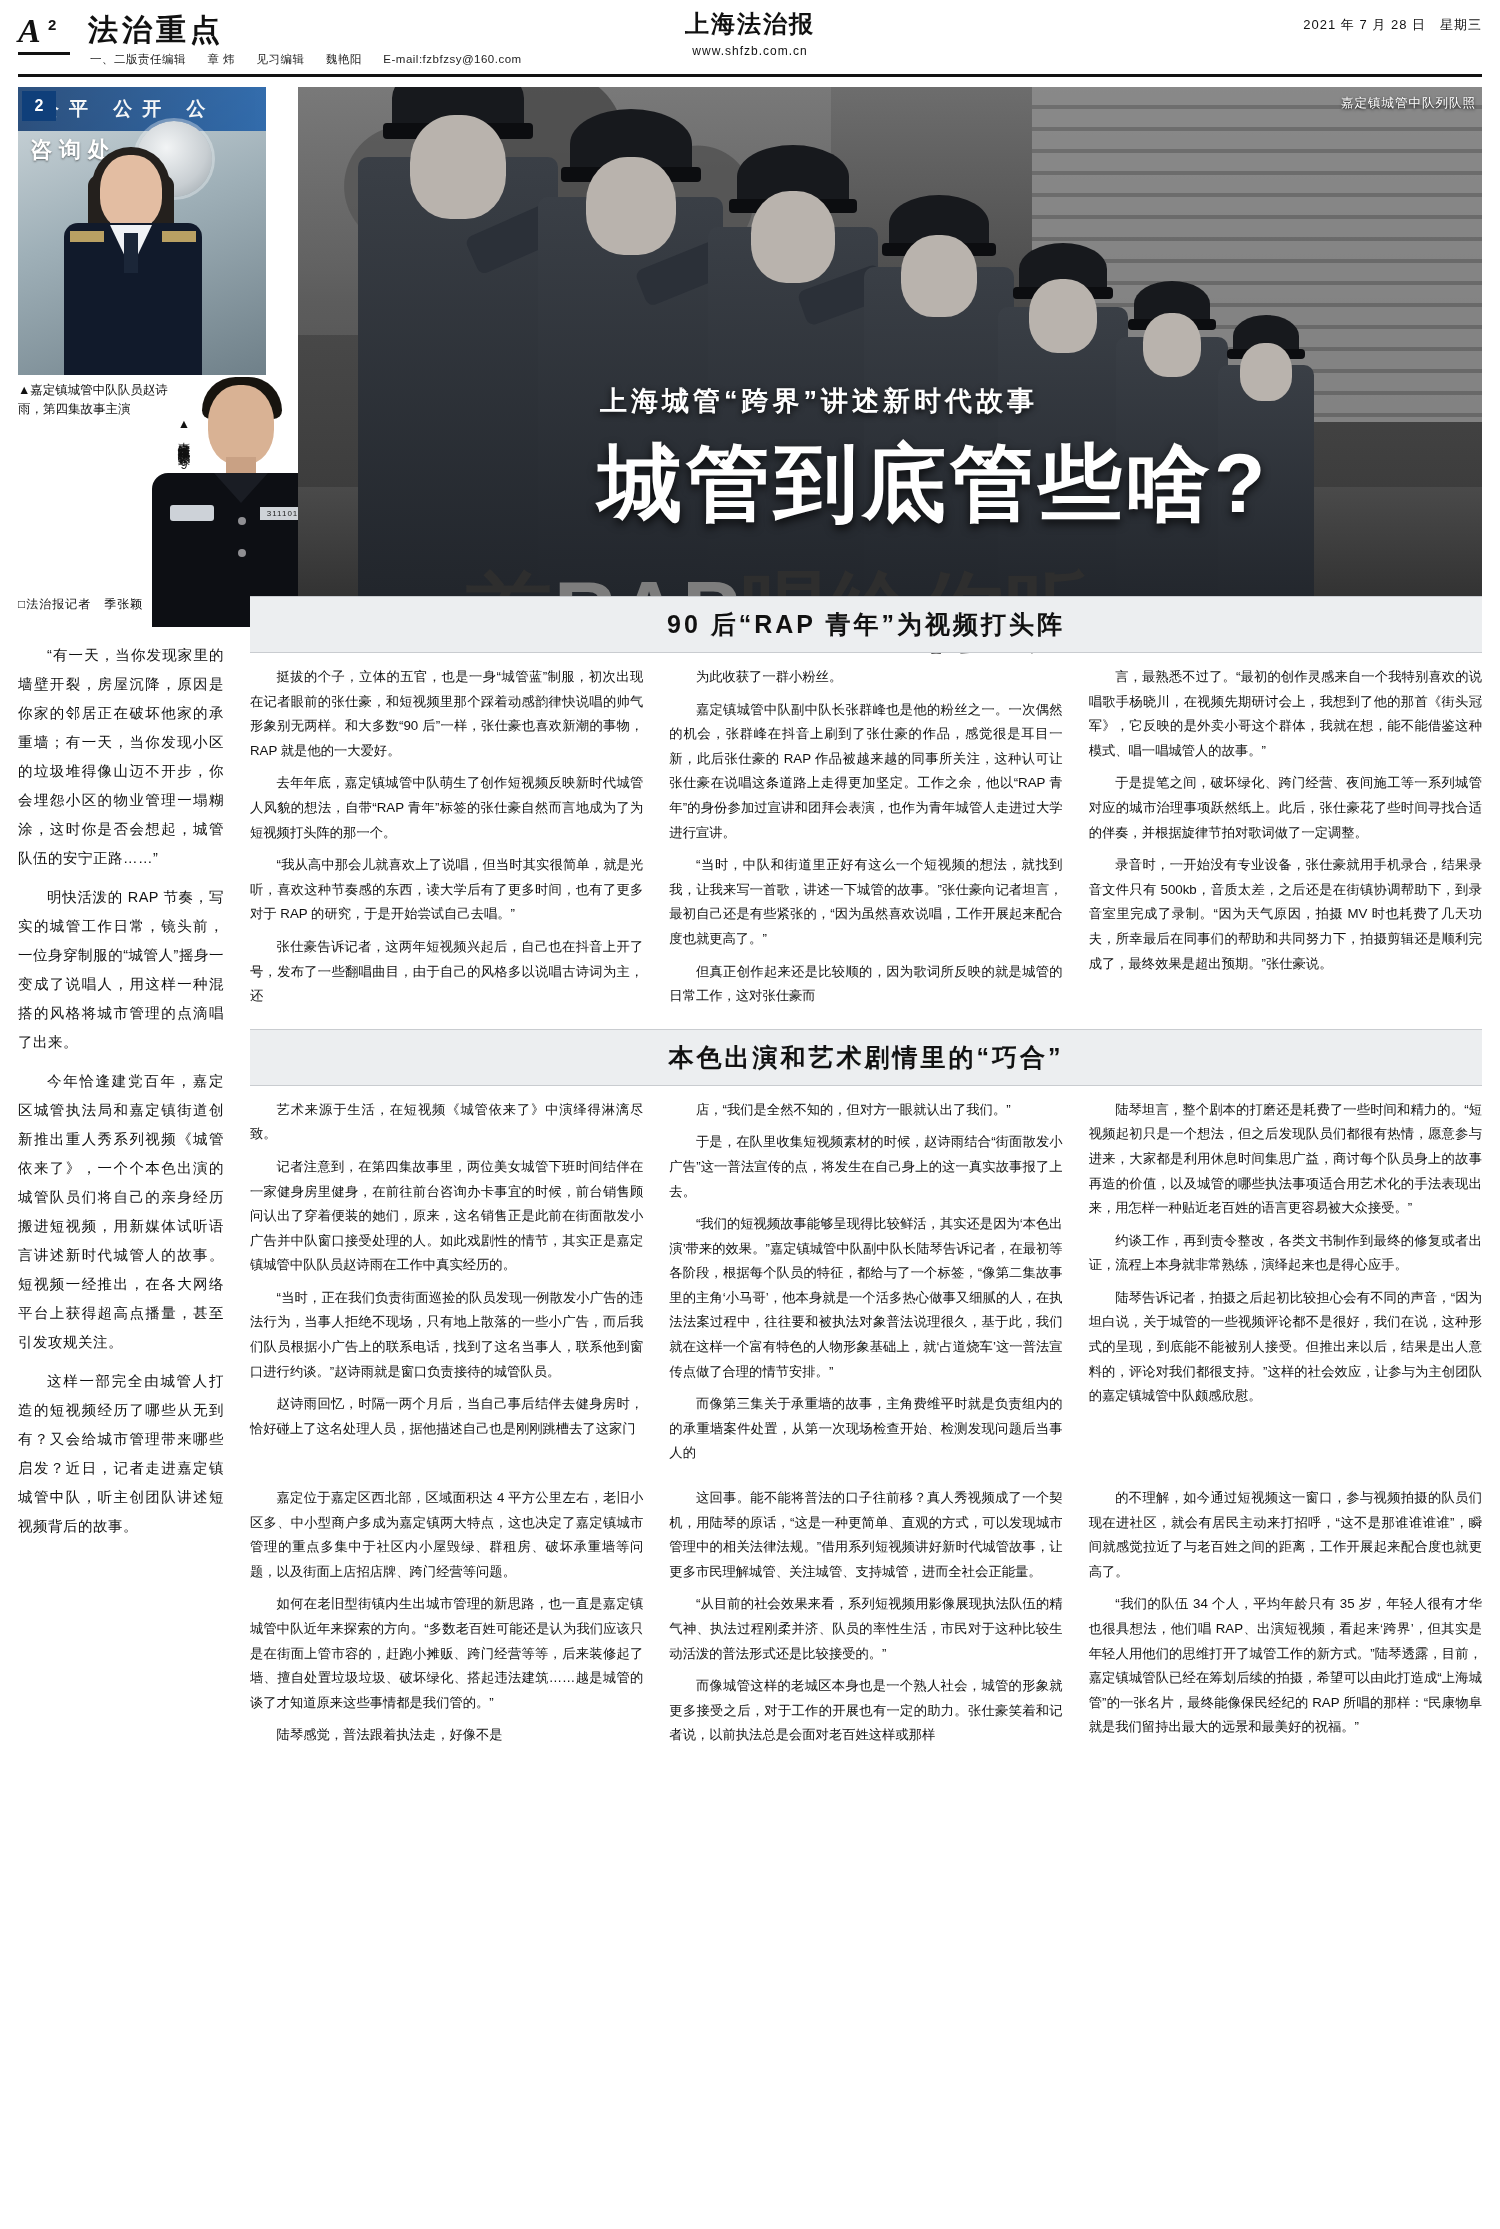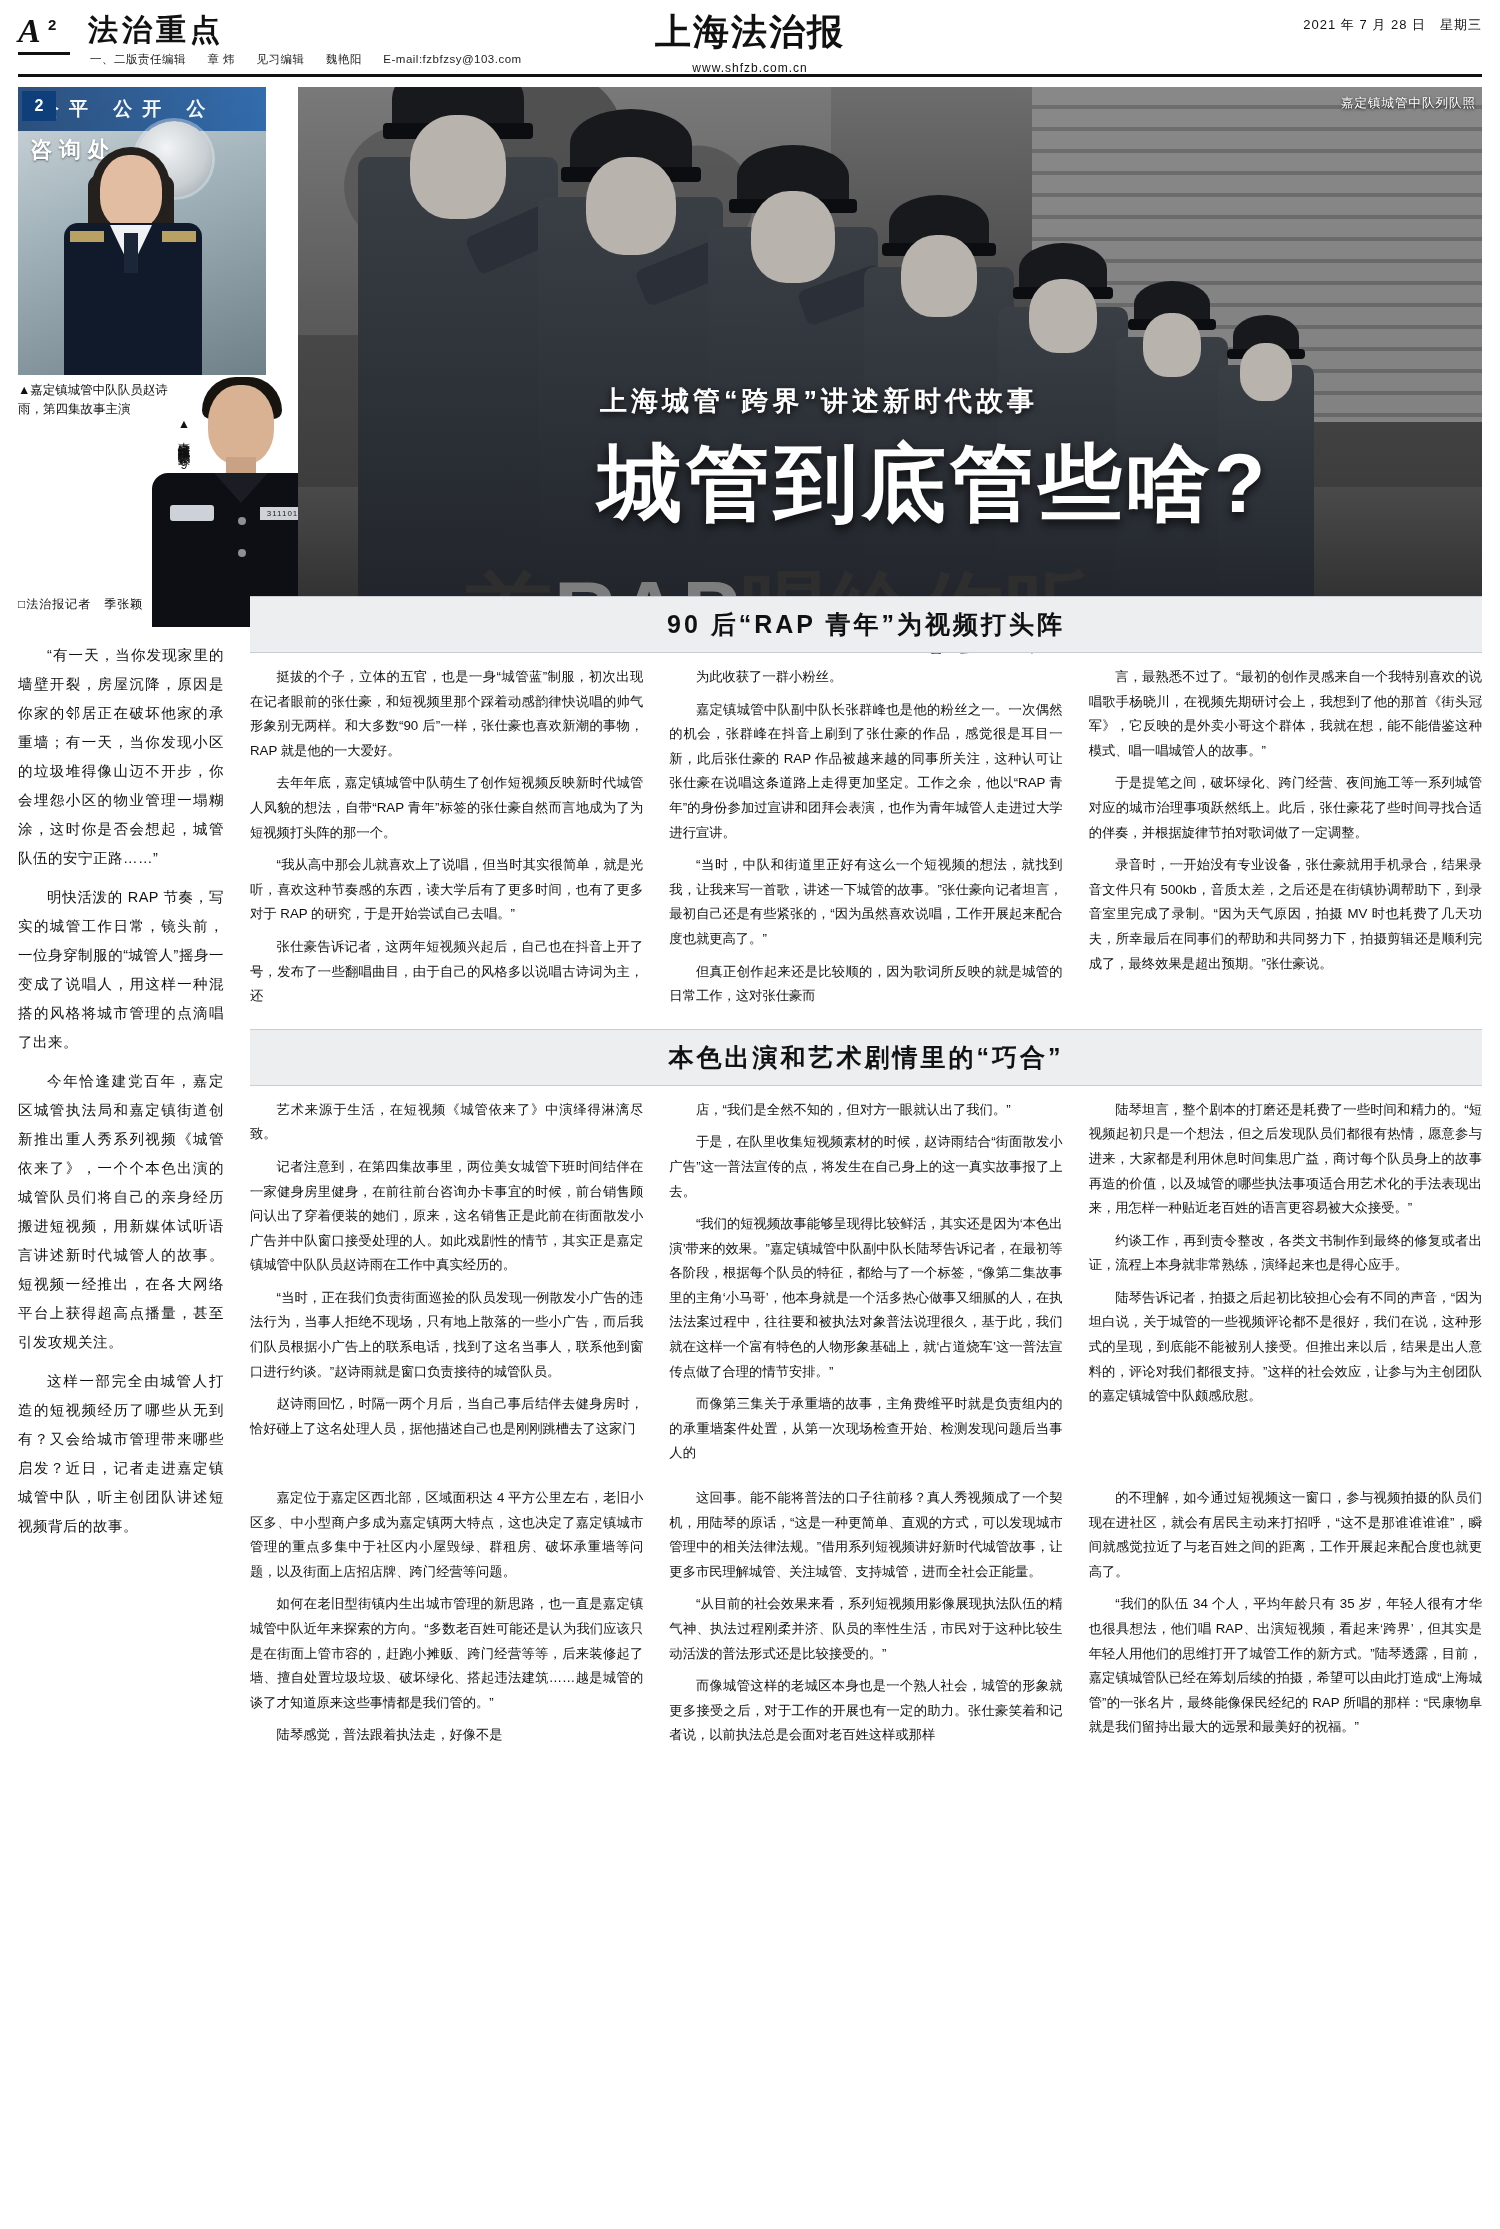--- a/index.html
+++ b/index.html
@@ -9,21 +9,21 @@
   
   .masthead{position:relative;height:62px;border-bottom:3px solid #111;margin:12px 18px 0 18px;}
   .pagebadge{position:absolute;left:0;top:0;width:56px;height:46px;}
   .pagebadge .a{font-family:"Liberation Serif","DejaVu Serif",serif;font-size:34px;font-weight:700;font-style:italic;letter-spacing:-1px;}
   .pagebadge .num{position:absolute;left:30px;top:4px;font-size:15px;font-weight:700;}
   .pagebadge .rule{position:absolute;left:0;top:40px;width:52px;height:3px;background:#111;}
   .sectitle{position:absolute;left:70px;top:-2px;font-family:"Liberation Serif","DejaVu Serif",serif;font-size:30px;font-weight:700;letter-spacing:4px;}
   .credits{position:absolute;left:72px;top:40px;font-size:11.5px;color:#222;letter-spacing:.5px;}
   .credits .sep{display:inline-block;width:14px;}
   .papername{position:absolute;left:50%;transform:translateX(-50%);top:-4px;text-align:center;}
-  .papername .cn{font-family:"Liberation Serif","DejaVu Serif",serif;font-size:36px;font-weight:700;letter-spacing:2px;}
+  .papername .cn{font-family:"Liberation Serif","DejaVu Serif",serif;font-size:24px;font-weight:700;letter-spacing:2px;}
   .papername .url{font-size:12px;letter-spacing:1px;margin-top:4px;}
   .dateline{position:absolute;right:0;top:4px;font-size:13px;letter-spacing:1px;}
 
   
   .topzone{position:relative;margin:10px 18px 0 18px;height:540px;}
   .photo-left{position:absolute;left:0;top:0;width:248px;height:288px;background:#8c9aa3;overflow:hidden;}
   .photo-left .sky{position:absolute;inset:0;background:linear-gradient(160deg,#cfd8dc 0%,#9fb0b8 45%,#6f8089 100%);}
   .photo-left .emblem{position:absolute;left:118px;top:34px;width:76px;height:76px;border-radius:50%;background:radial-gradient(circle at 40% 35%,#f2f4f5 0%,#c8ced2 60%,#96a0a6 100%);box-shadow:0 0 0 3px rgba(255,255,255,.35);}
   .photo-left .banner{position:absolute;left:0;top:0;width:100%;height:44px;background:linear-gradient(90deg,#123a6e,#1d5ea8);opacity:.85;}
   .photo-left .banner b{color:#fff;font-size:19px;letter-spacing:10px;line-height:44px;margin-left:22px;}
@@ -105,21 +105,21 @@
     <div class="sectitle">法治重点</div>
     <div class="credits">
       <span>一、二版责任编辑</span>
       <span class="sep"></span>
       <span>章 炜</span>
       <span class="sep"></span>
       <span>见习编辑</span>
       <span class="sep"></span>
       <span>魏艳阳</span>
       <span class="sep"></span>
-      <span>E-mail:fzbfzsy@103.com</span>
+      <span>E-mail:fzbfzsy@160.com</span>
     </div>
     <div class="papername">
       <div class="cn">上海法治报</div>
       <div class="url">www.shfzb.com.cn</div>
     </div>
     <div class="dateline">2021 年 7 月 28 日　星期三</div>
   </div>
 
   <div class="topzone">
 

